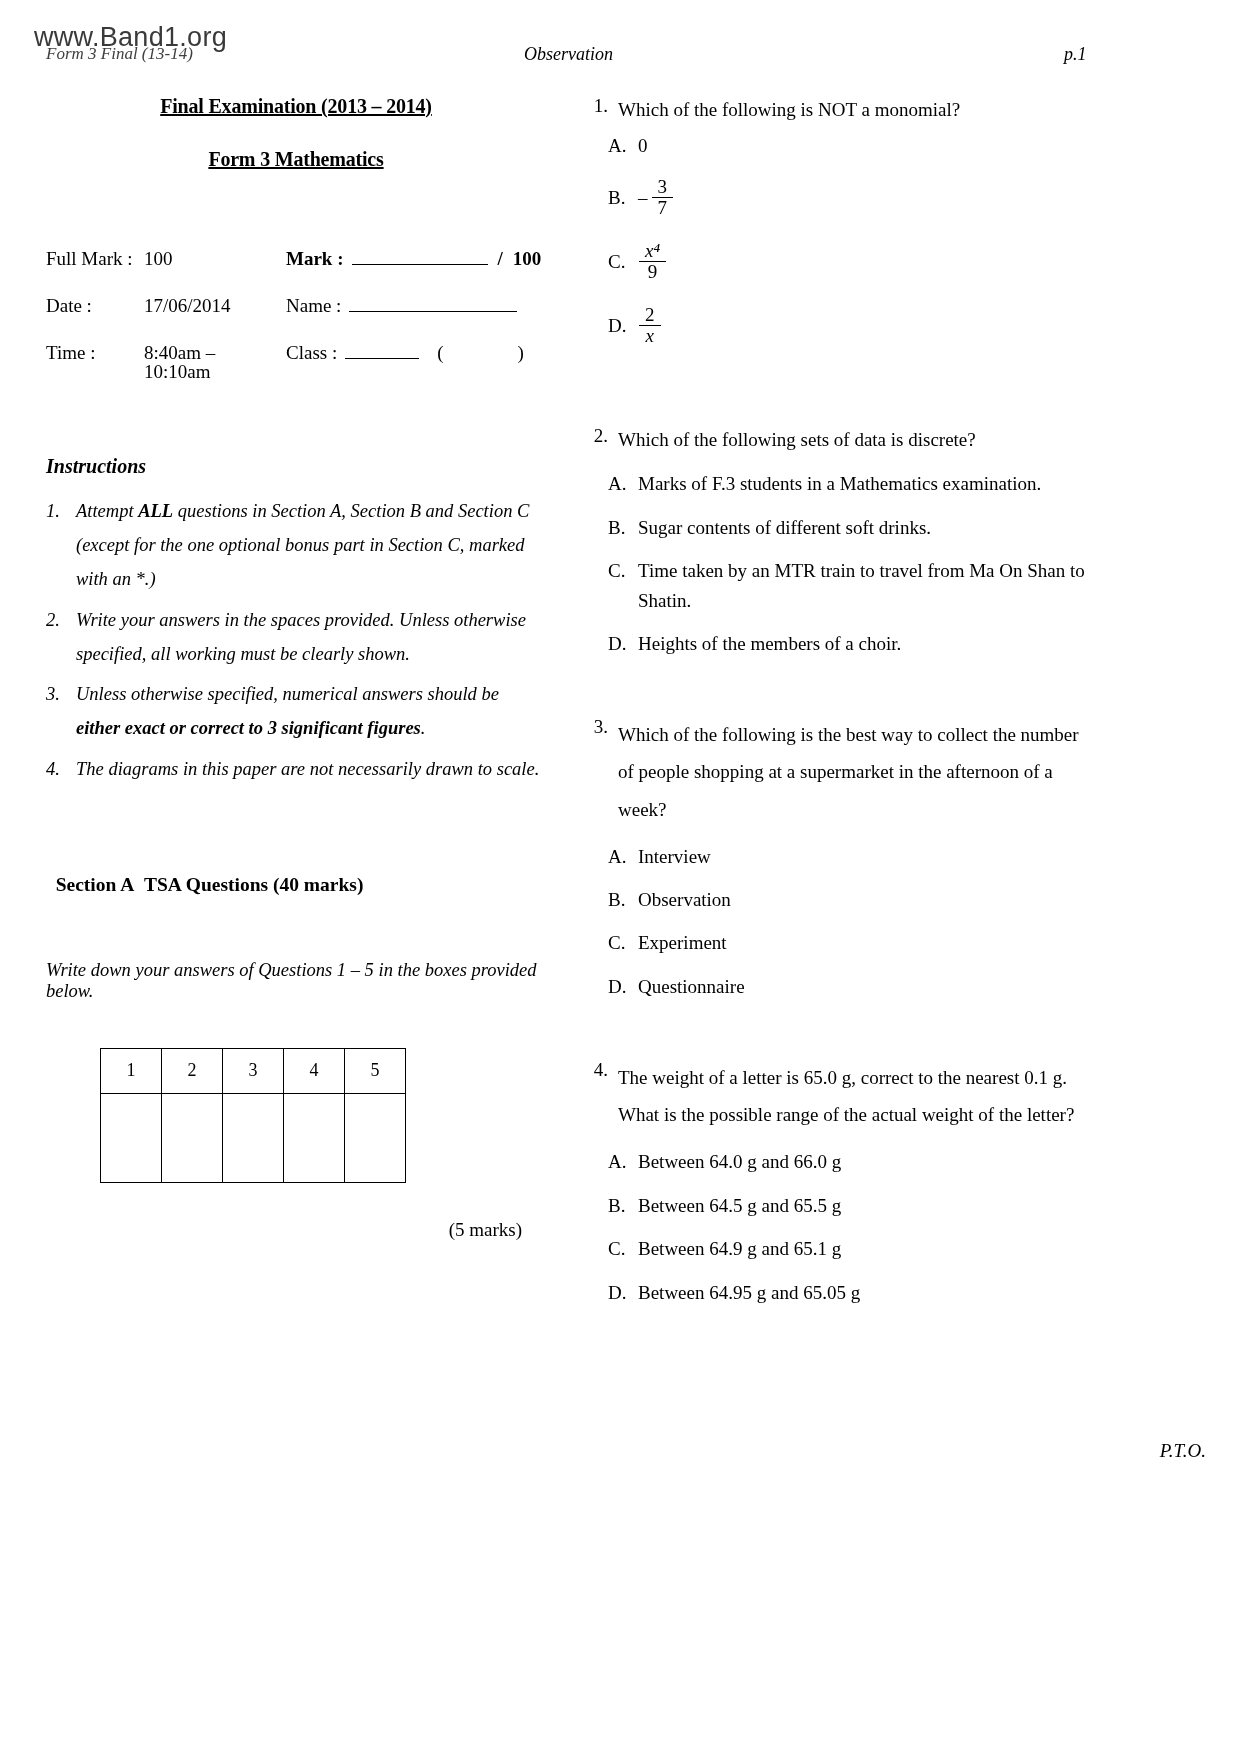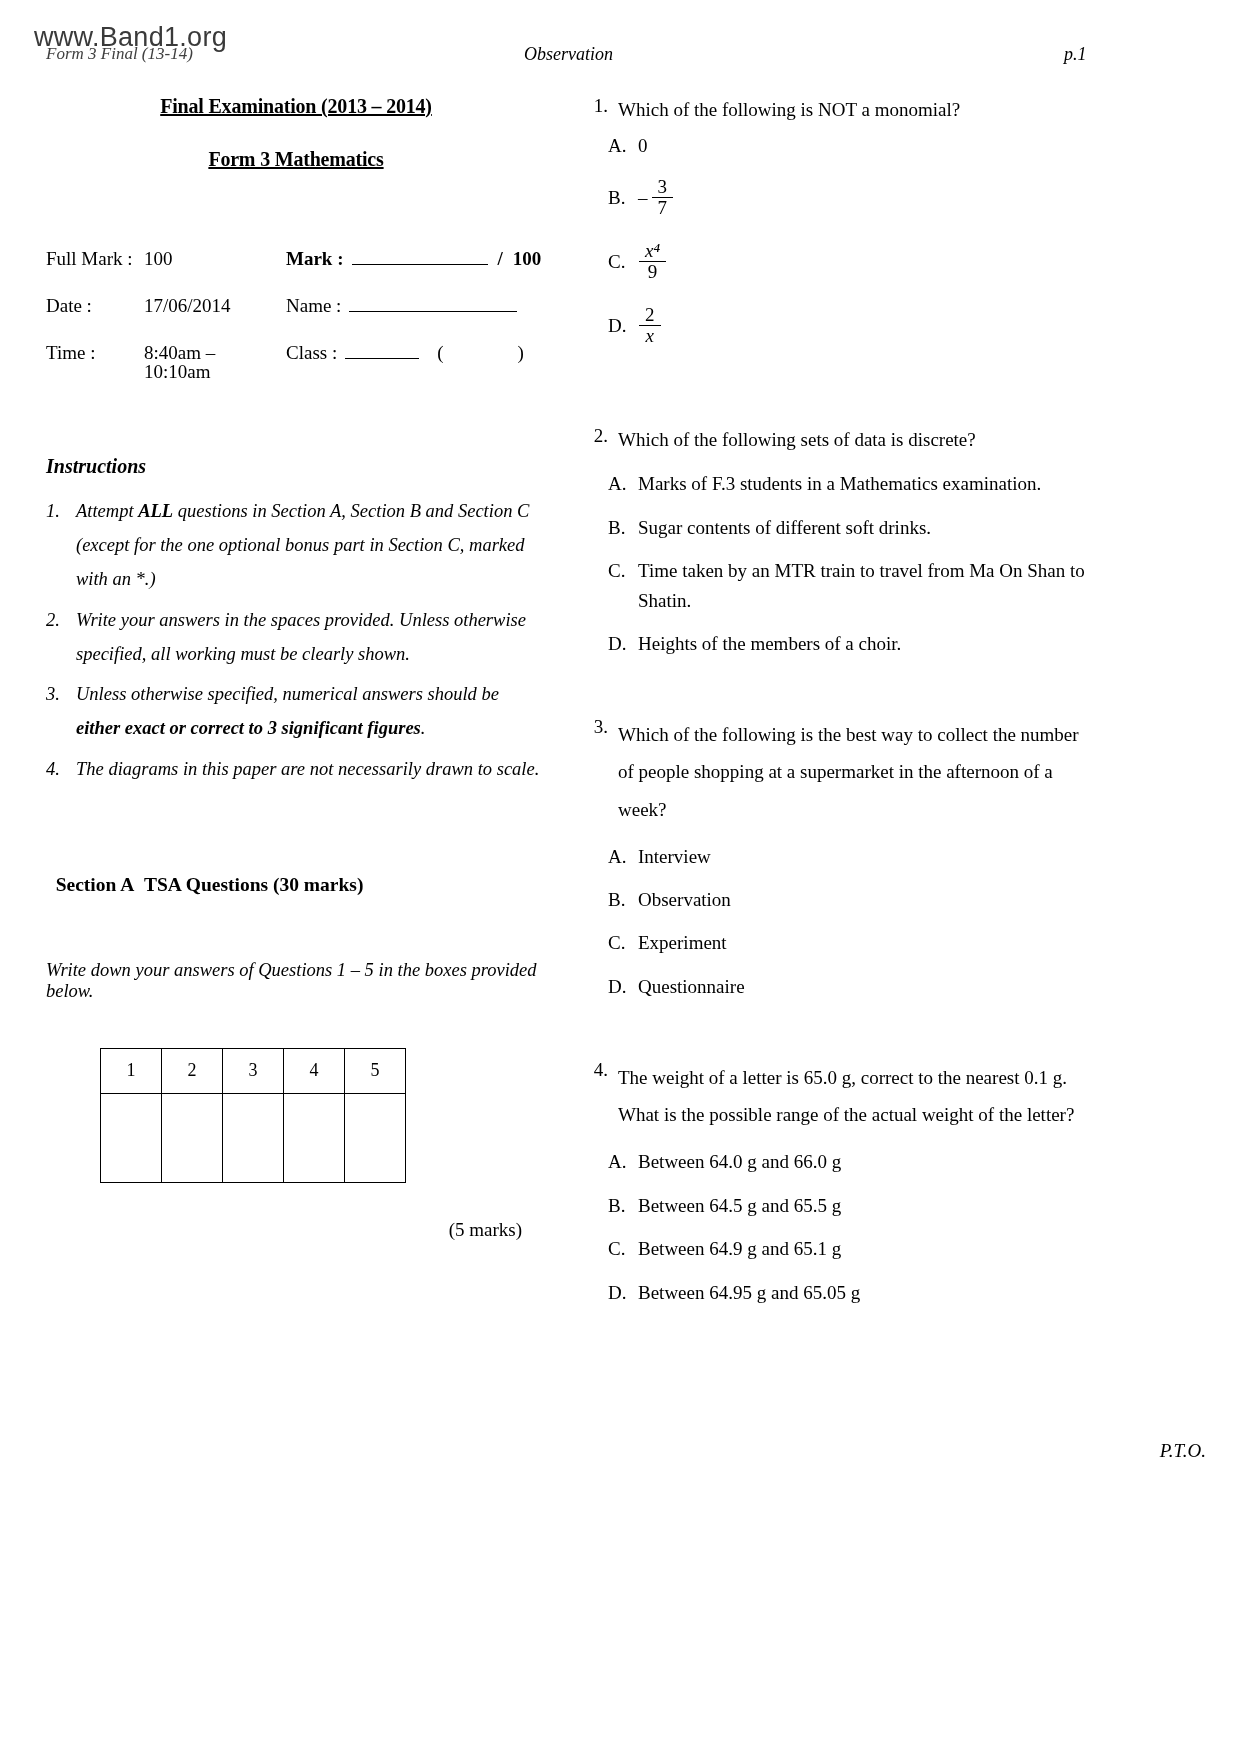--- a/index.html
+++ b/index.html
@@ -297,21 +297,21 @@
         <span class="instr-text"><span>Unless otherwise specified, numerical answers should be </span><b>either exact or correct to 3 significant figures</b><span>.</span></span>
       </div>
       <div class="instr-item">
         <span class="instr-num">4.</span>
         <span class="instr-text">The diagrams in this paper are not necessarily drawn to scale.</span>
       </div>
     </div>
 
     <div class="section-a">
       <span class="sa-label">Section A</span>
-      <span>TSA Questions  (30 marks)</span>
+      <span>TSA Questions  (40 marks)</span>
     </div>
 
     <div class="write-down">Write down your answers of Questions 1 – 5 in the boxes provided below.</div>
 
     <table class="ans-table">
       <tbody>
           <tr>
         <td>1</td>
         <td>2</td>
         <td>3</td>

